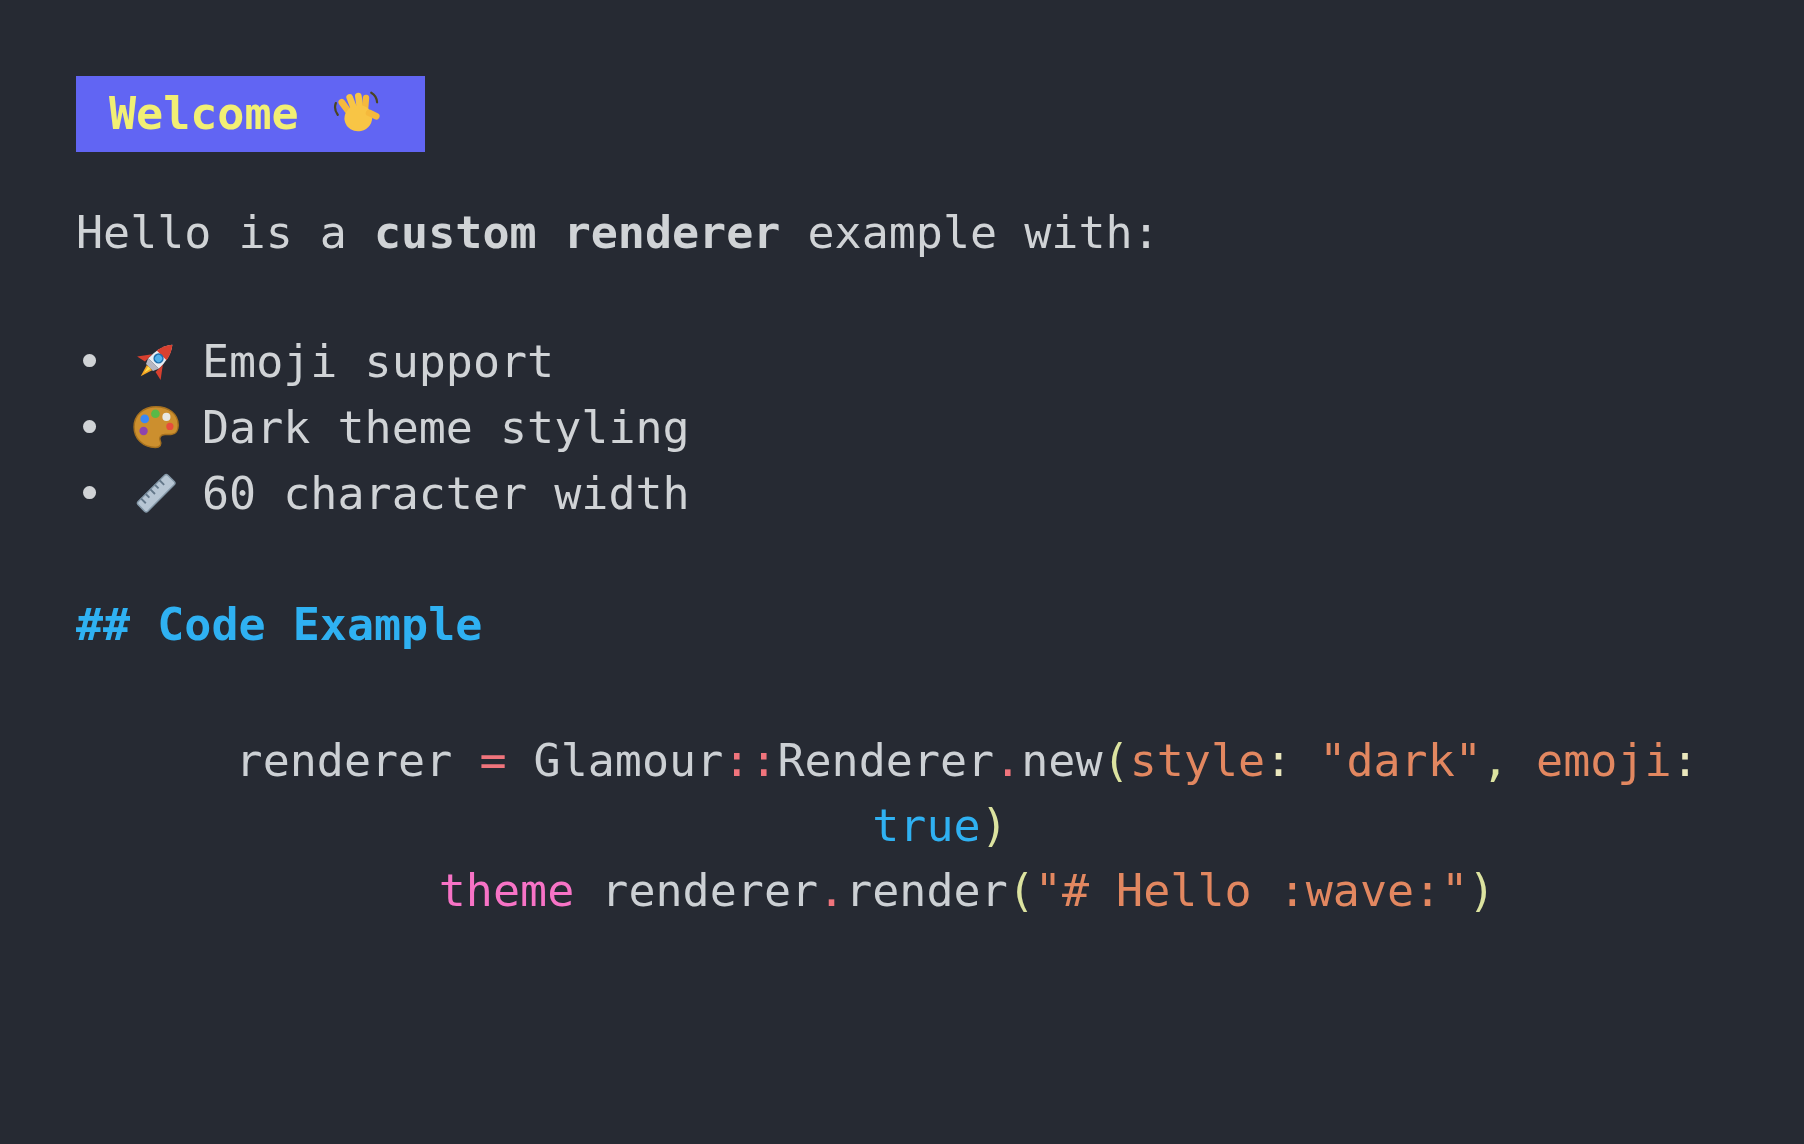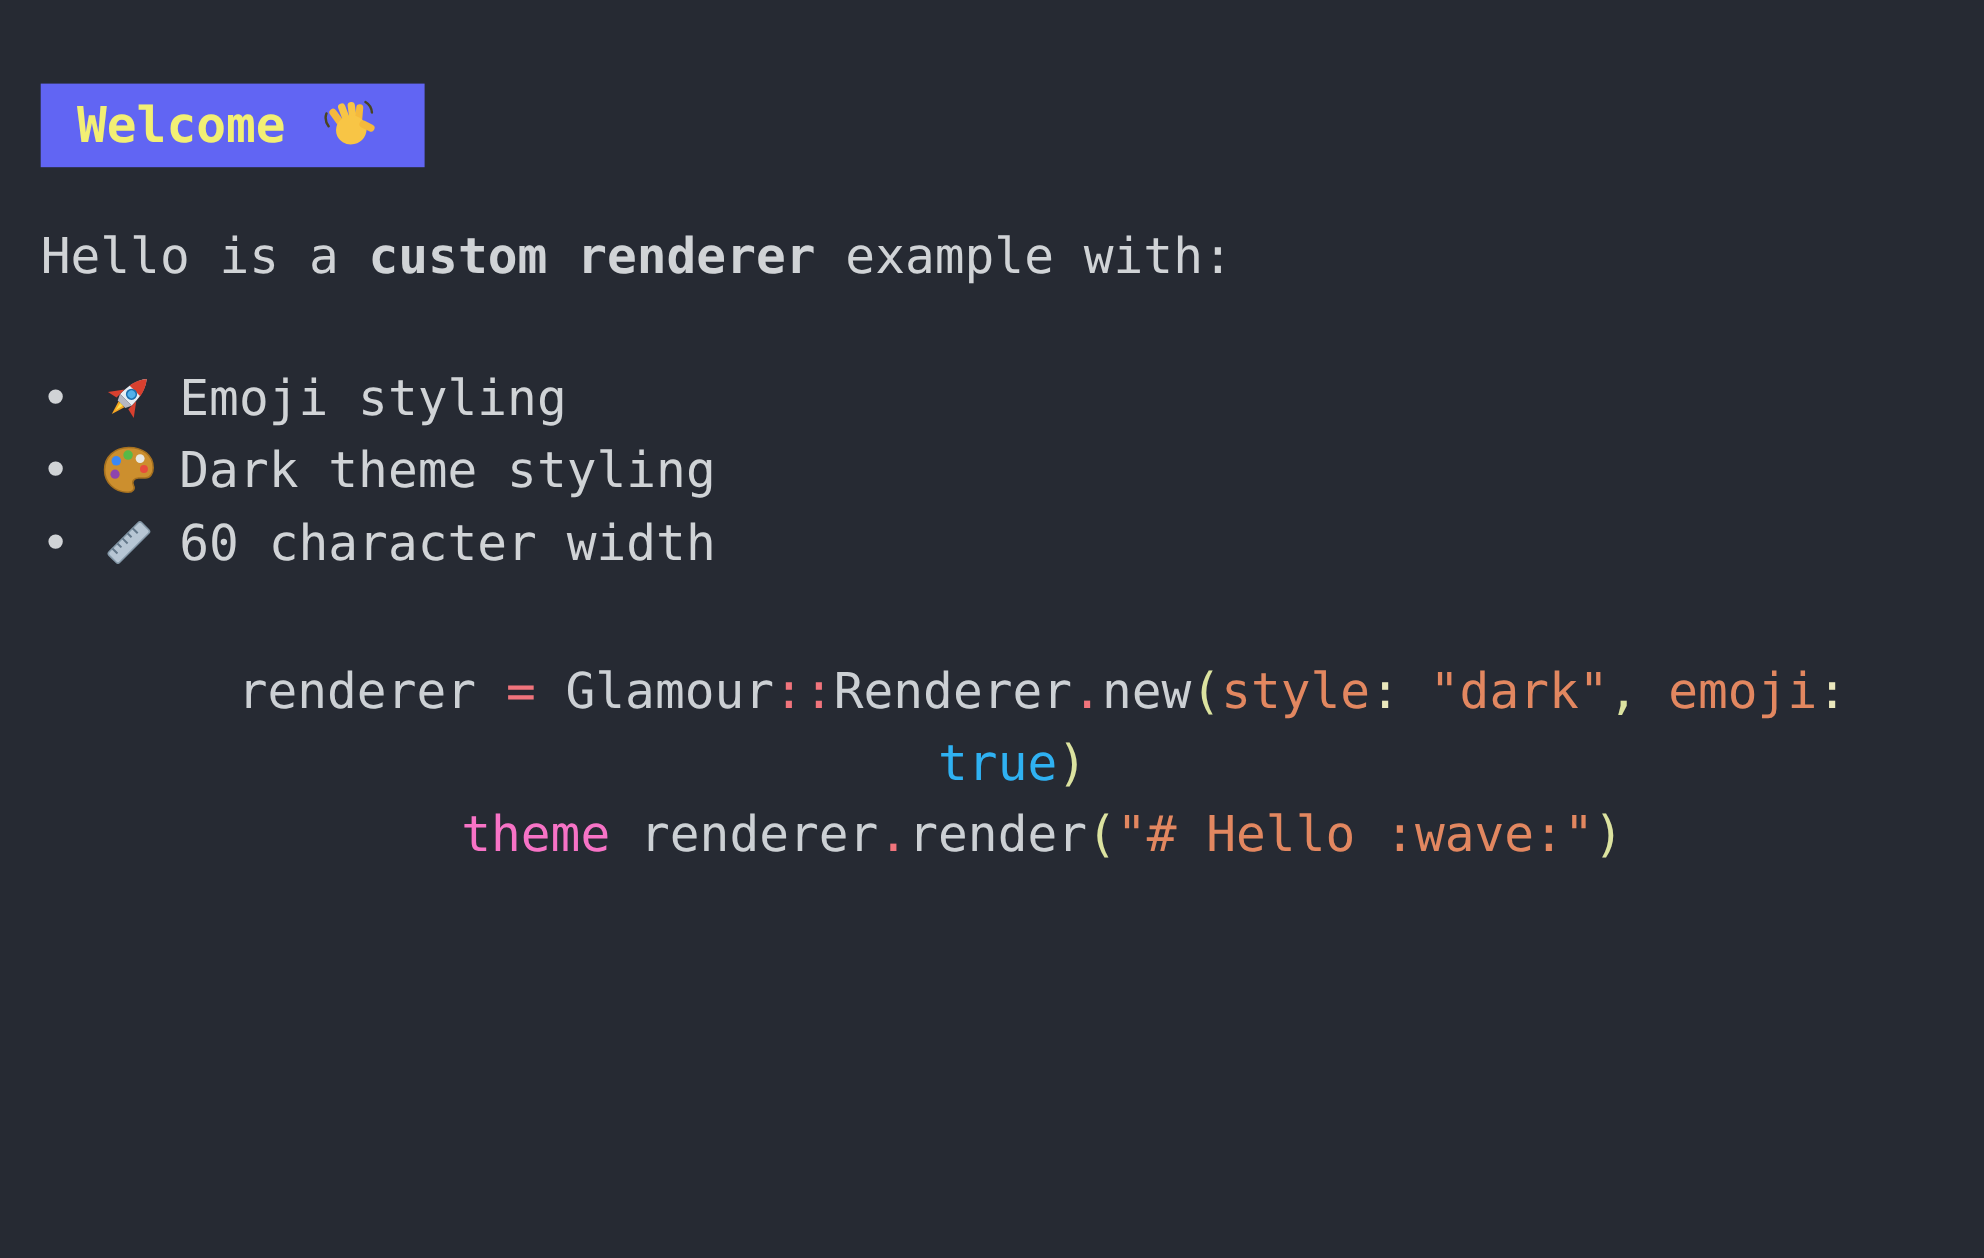--- a/index.html
+++ b/index.html
@@ -1,19 +1,19 @@
 <!DOCTYPE html>
 <html style="--bg: #262a33; --banner-bg: #6165f3; --banner-fg: #f2ef74; --fg: #d0d3d6; --blue: #2fb1f2; --code-plain: #ccd0d4; --red: #f0747c; --orange: #e28760; --paren: #dce3a0; --cream: #eae7bd; --pink: #f773c6;"><head>
 <meta charset="utf-8">
 <style>
   html,body{margin:0;padding:0;}
   .page{
     width:1804px;height:1144px;box-sizing:border-box;
     background:var(--bg,#262a33);
-    padding-left:37px;overflow:hidden;
+    padding-left:76px;overflow:hidden;
     font-family:"DejaVu Sans Mono","Liberation Mono",monospace;
     font-size:45px;color:var(--fg,#d0d3d6);
   }
   
   .banner{
     display:inline-flex;align-items:center;
     margin-top:76px;height:76px;box-sizing:border-box;
     padding:0 42px 0 33px;
     background:var(--banner-bg,#6165f3);
     color:var(--banner-fg,#f2ef74);
@@ -82,21 +82,21 @@
             <path d="M18 2 C20.6 5 22.2 8.6 22.8 12.5 L13.2 12.5 C13.8 8.6 15.4 5 18 2Z" fill="#d8402f"></path>
             <circle cx="18" cy="15.5" r="3" fill="#52b0ea" stroke="#1d6fae" stroke-width="1.1"></circle>
             <path d="M12.8 16.5 L6.5 25 L12.8 23.6Z" fill="#d8402f"></path>
             <path d="M23.2 16.5 L29.5 25 L23.2 23.6Z" fill="#d8402f"></path>
             <path d="M12.8 20.5 L23.2 20.5 L21.4 24.4 L14.6 24.4Z" fill="#b7b7c2"></path>
             <path d="M15.4 24.4 L18 33 L20.6 24.4Z" fill="#f6a623"></path>
             <path d="M16.8 24.4 L18 29.6 L19.2 24.4Z" fill="#fde04e"></path>
           </g>
         </svg>
       </span>
-      <span>Emoji styling</span>
+      <span>Emoji support</span>
     </div>
 
     <div class="li">
       <span class="marker">•</span>
       <span class="icon-cell emoji">
         <svg width="52" height="52" viewBox="0 0 36 36">
           <path d="M18 4 C9 4 2.8 10 2.8 18 C2.8 26 9 32.2 17.6 32.2 C20.8 32.2 22.2 30 21 27.8 C19.8 25.4 21.2 23.2 24.2 23.2 L28.4 23.2 C31.6 23.2 33.4 20.4 33.4 16.8 C33.4 9 27 4 18 4Z" fill="#cc8f2e" stroke="#a5701f" stroke-width="1"></path>
           <circle cx="10.2" cy="12.4" r="3" fill="#3b88f5"></circle>
           <circle cx="17.6" cy="8.8" r="3" fill="#58b947"></circle>
           <circle cx="25.2" cy="11" r="2.8" fill="#e8e8e2"></circle>
@@ -116,20 +116,21 @@
             <path d="M8 13.5 V18 M12.5 13.5 V17 M17 13.5 V18 M21.5 13.5 V17 M26 13.5 V18" stroke="#64788a" stroke-width="1.3"></path>
           </g>
         </svg>
       </span>
       <span>60 character width</span>
     </div>
 
   </div>
 
   
+  <div class="h2">## Code Example</div>
 
   
   <div class="code">
     <span class="code-line"><span class="tk">  renderer </span><span class="tk cRed">=</span><span class="tk"> Glamour</span><span class="tk cRed">::</span><span class="tk">Renderer</span><span class="tk cRed">.</span><span class="tk">new</span><span class="tk cParen">(</span><span class="tk cOrange">style</span><span class="tk cCream">: </span><span class="tk cOrange">"dark"</span><span class="tk cParen">, </span><span class="tk cOrange">emoji</span><span class="tk cCream">:</span></span>
     <span class="code-line"><span class="tk cBlue">true</span><span class="tk cParen">)</span></span>
     <span class="code-line"><span class="tk">  </span><span class="tk cPink">theme</span><span class="tk"> renderer</span><span class="tk cRed">.</span><span class="tk">render</span><span class="tk cParen">(</span><span class="tk cOrange">"# Hello :wave:"</span><span class="tk cParen">)</span></span>
   </div>
 
 </div>
 

